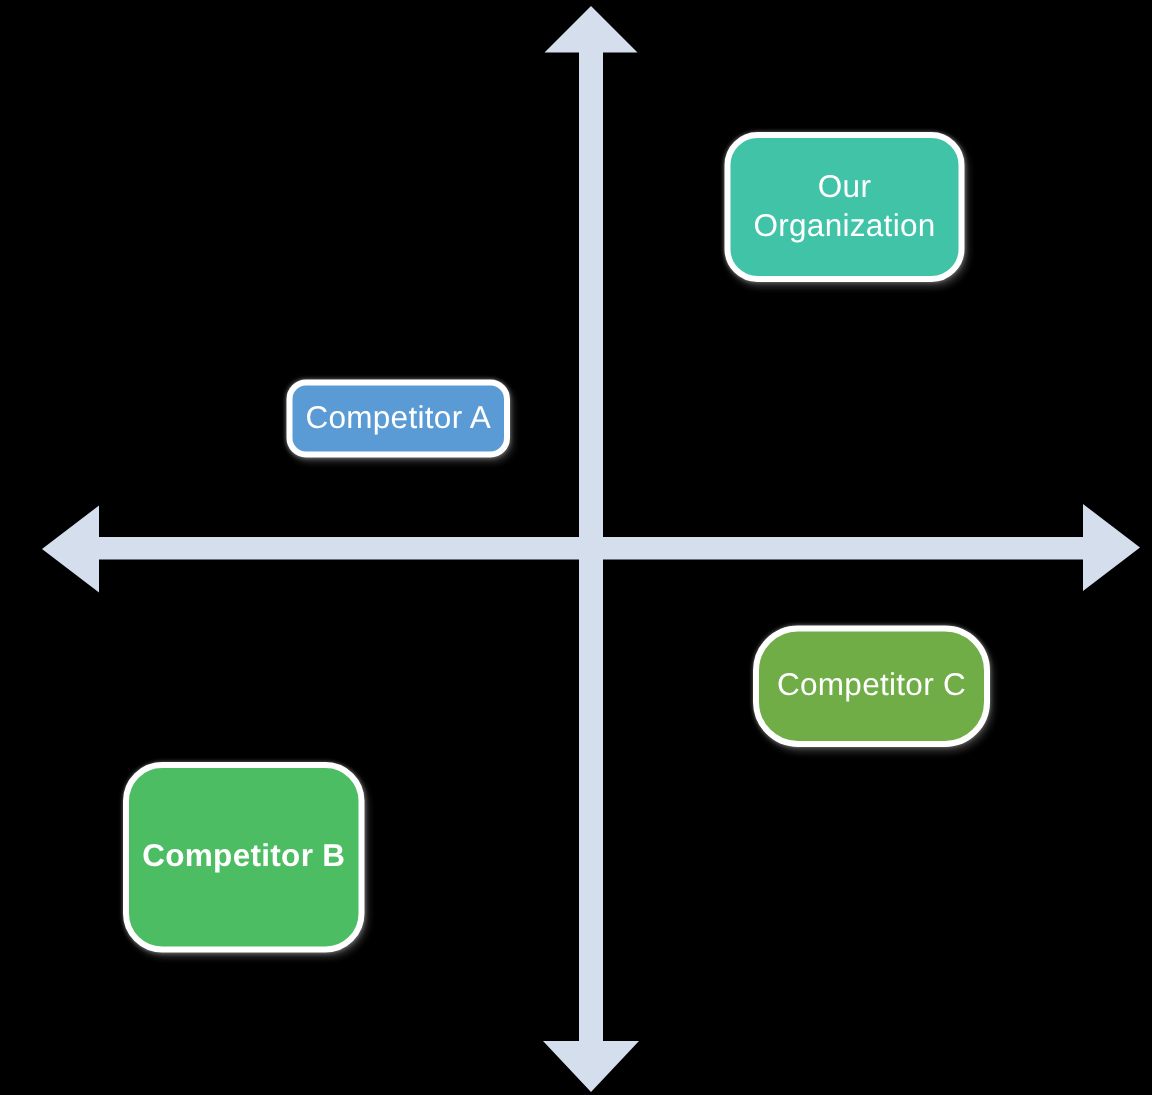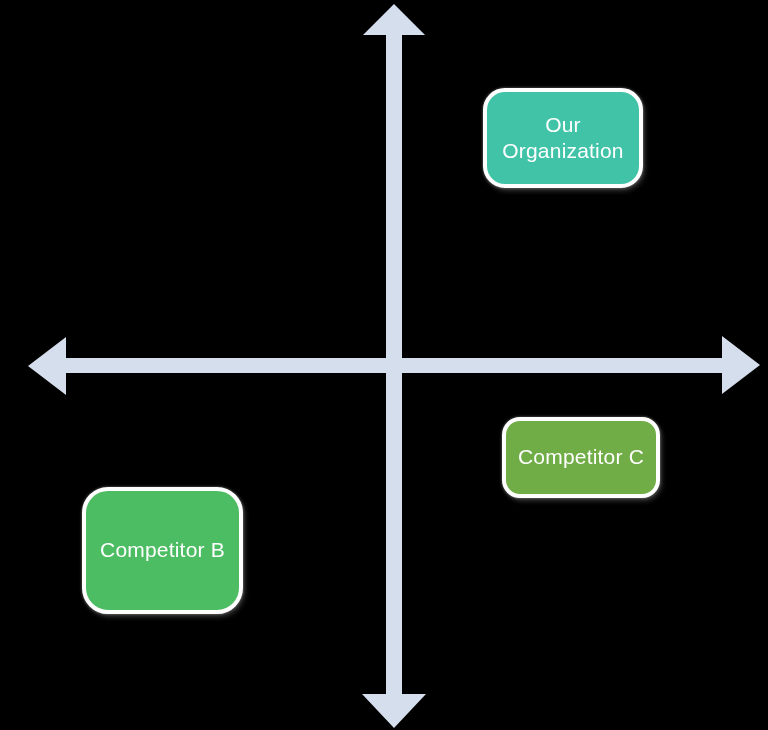--- a/index.html
+++ b/index.html
@@ -33,38 +33,41 @@
   }
   .qlabel {
     color: #ffffff;
     font-size: 21px;
     line-height: 1.25;
     white-space: pre-line;
     letter-spacing: 0.2px;
   }
   .box-our { left: 483px; top: 88px;  width: 160px; height: 100px; border-radius: 22px; }
   .box-a   { left: 191px; top: 253px; width: 149px; height: 52px;  border-radius: 13px; }
-  .box-b   { left: 82px;  top: 487px; width: 161px; height: 127px; border-radius: 26px; }
-  .box-c   { left: 502px; top: 417px; width: 158px; height: 81px;  border-radius: 18px; }
+  .box-b   { left: 82px;  top: 508px; width: 161px; height: 127px; border-radius: 26px; font-weight: bold; }
+  .box-c   { left: 502px; top: 417px; width: 158px; height: 81px;  border-radius: 30px; }
 </style>
 </head>
 <body>
 
 <div class="canvas">
 
   <svg class="axes-svg" width="768" height="730" viewBox="0 0 768 730">
     <polygon points="394,4 363,35 386,35 386,694 362,694 394,728 426,694 402,694 402,35 425,35" fill="#d5deed"></polygon>
     <polygon points="28,366 66,337 66,358 722,358 722,336 760,365 722,394 722,373 66,373 66,395" fill="#d5deed"></polygon>
   </svg>
 
   <div class="qbox box-our" style="background-color: rgb(65, 195, 168);">
     <span class="qlabel">Our
 Organization</span>
   </div>
 
+  <div class="qbox box-a" style="background-color: rgb(91, 155, 213);">
+    <span class="qlabel">Competitor A</span>
+  </div>
 
   <div class="qbox box-b" style="background-color: rgb(76, 189, 98);">
     <span class="qlabel">Competitor B</span>
   </div>
 
   <div class="qbox box-c" style="background-color: rgb(112, 173, 71);">
     <span class="qlabel">Competitor C</span>
   </div>
 
 </div>

